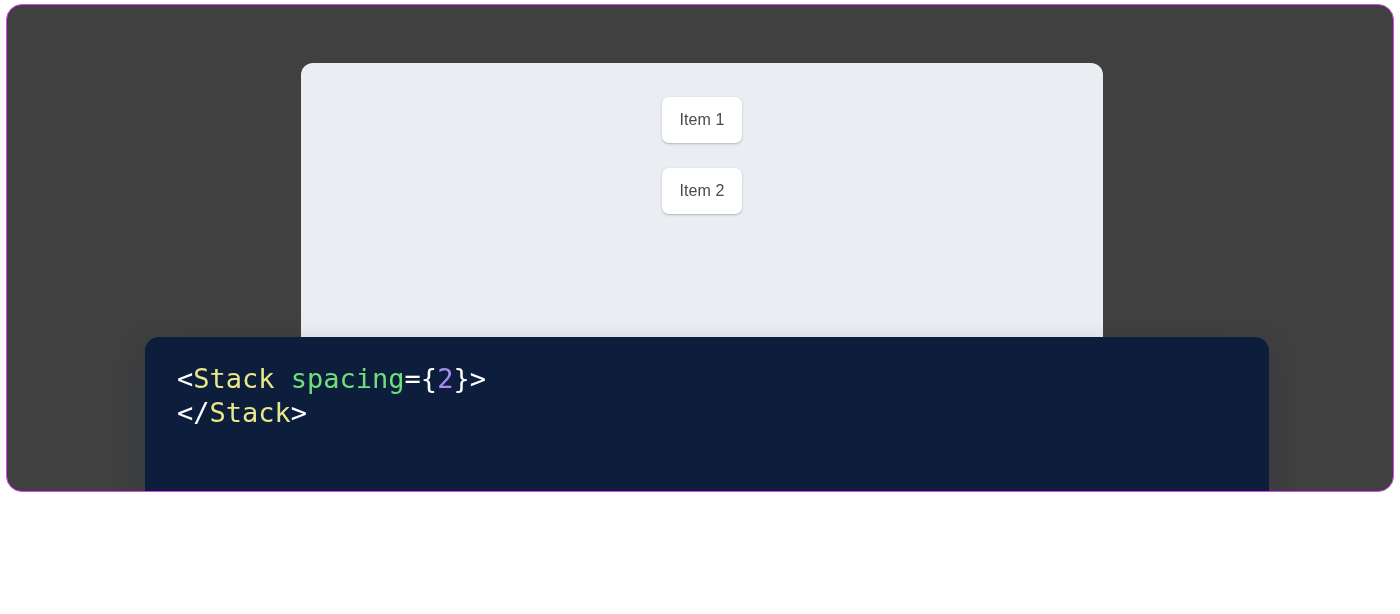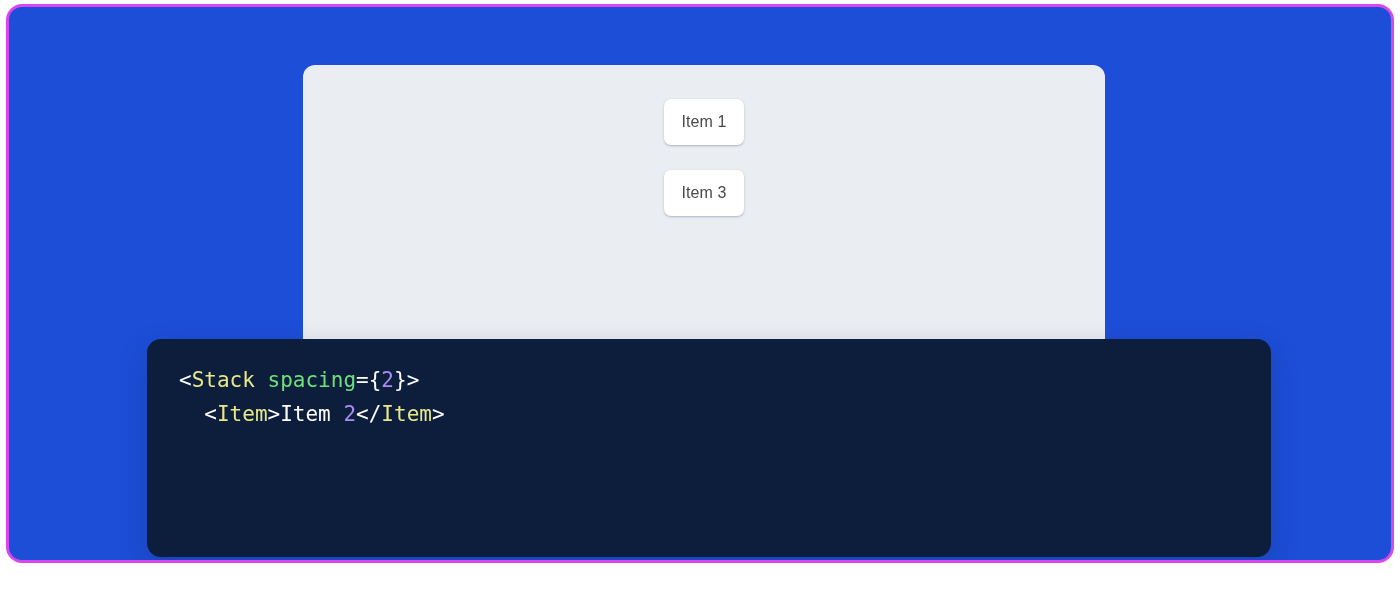--- a/index.html
+++ b/index.html
@@ -15,23 +15,23 @@
     background: #ffffff;
     font-family: "Liberation Sans", sans-serif;
   }
 
   
   .page-frame {
     position: absolute;
     left: 6px;
     top: 4px;
     width: 1388px;
-    height: 559px;
-    background: #1d4ed8;
-    border: 3px solid #d946ef;
+    height: 488px;
+    background: #404040;
+    border: 1px solid #d946ef;
     border-radius: 16px;
     overflow: hidden;
   }
 
   
   .preview-panel {
     position: absolute;
     left: 294px;
     top: 58px;
     width: 802px;
@@ -77,21 +77,21 @@
     width: 1124px;
     height: 218px;
     background: #0c1e3c;
     border-radius: 14px;
     padding: 25px 32px;
     box-shadow: 0 10px 28px rgba(12, 30, 60, 0.22);
   }
 
   .code-line {
     font-family: "DejaVu Sans Mono", "Liberation Mono", monospace;
-    font-size: 21px;
+    font-size: 27px;
     line-height: 33.6px;
     white-space: pre;
     color: #ffffff;
   }
 
   .tok-punct  { color: #ffffff; }
   .tok-tag    { color: #e8e88a; }
   .tok-attr   { color: #6ee07a; }
   .tok-num    { color: #a98bf5; }
   .tok-text   { color: #ffffff; }
@@ -101,25 +101,25 @@
 
 <div class="page-frame">
 
   <div class="preview-panel">
     <div class="stack" id="stack-container">
 
     <div class="stack-item">
           <span>Item 1</span>
         </div>
         <div class="stack-item">
-          <span>Item 3</span>
+          <span>Item 2</span>
         </div>
       </div>
   </div>
 
   <div class="code-block">
     <div id="code-lines">
         <div class="code-line"><span class="tok-punct">&lt;</span><span class="tok-tag">Stack</span><span class="tok-text"> </span><span class="tok-attr">spacing</span><span class="tok-punct">={</span><span class="tok-num">2</span><span class="tok-punct">}&gt;</span></div>
-        <div class="code-line"><span class="tok-text">  </span><span class="tok-punct">&lt;</span><span class="tok-tag">Item</span><span class="tok-punct">&gt;</span><span class="tok-text">Item </span><span class="tok-num">2</span><span class="tok-punct">&lt;/</span><span class="tok-tag">Item</span><span class="tok-punct">&gt;</span></div>
+        <div class="code-line"><span class="tok-punct">&lt;/</span><span class="tok-tag">Stack</span><span class="tok-punct">&gt;</span></div>
       </div>
   </div>
 
 </div>
 
 </body></html>

